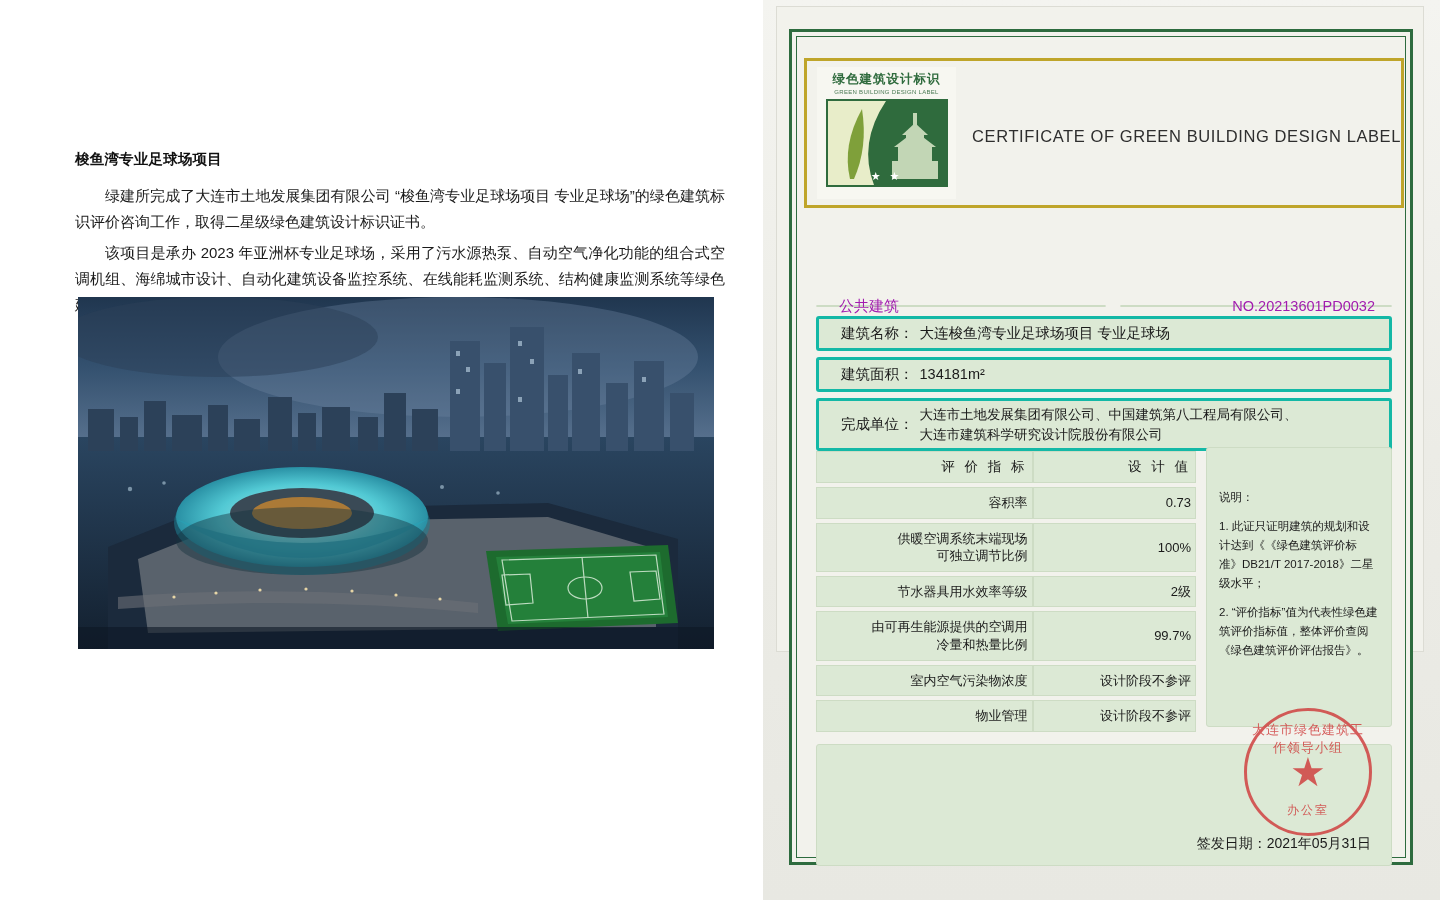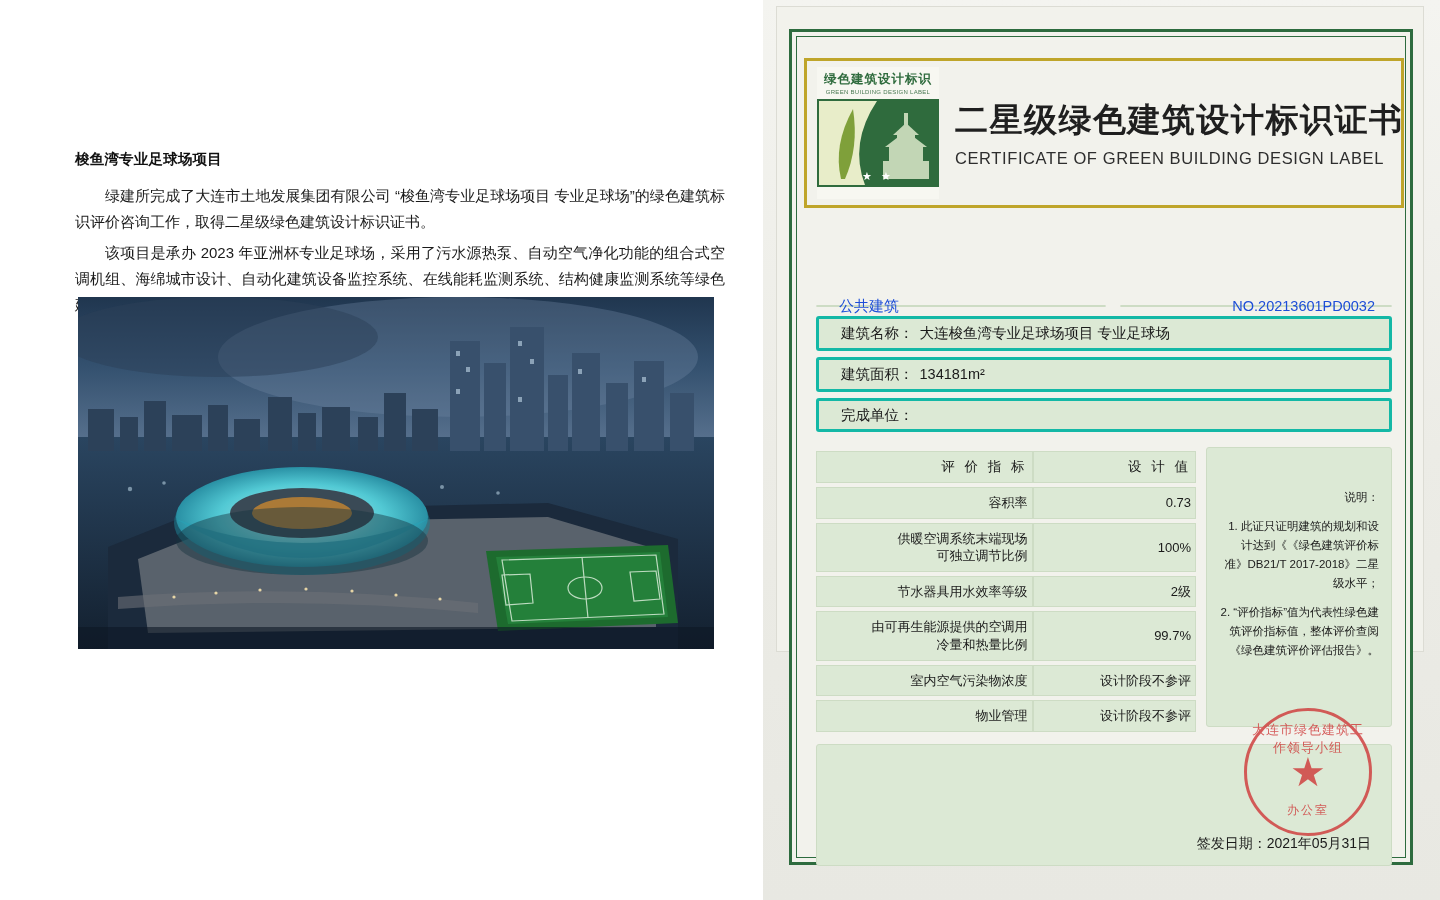--- a/index.html
+++ b/index.html
@@ -123,21 +123,21 @@
     position: absolute;
     left: 24px; top: 240px;
     width: 576px; height: 32px;
     display: flex; gap: 14px;
   }
   .chip {
     background: #dce9d5;
     border: 1px solid #cddcc4;
     border-radius: 3px;
     display: flex; align-items: center;
-    font-size: 15px; color: #1d4ed8; margin-top: 33px;
+    font-size: 15px; color: #a21caf; margin-top: 33px;
   }
   .chip-type { width: 290px; padding-left: 22px; }
   .chip-no { flex: 1; justify-content: flex-end; padding-right: 16px; font-size: 14.5px; }
 
   
   .info-block {
     position: absolute;
     left: 24px; top: 284px;
     width: 576px;
   }
@@ -181,21 +181,20 @@
   .eval-table .col-b { width: 160px; }
   .note-box {
     flex: 1;
     background: #dce9d5;
     border: 1px solid #cddcc4;
     border-radius: 3px;
     padding: 40px 12px 12px 12px;
     font-size: 11.5px;
     line-height: 1.65;
     color: #1a1a1a;
-    text-align: right;
   }
   .note-box p { margin: 0 0 10px 0; }
 
   
   .footer-block {
     position: absolute;
     left: 24px; top: 712px;
     width: 576px; height: 122px;
     background: #dce9d5;
     border: 1px solid #cddcc4;
@@ -355,41 +354,42 @@
                   <rect x="78" y="34" width="18" height="12"></rect>
                   <path d="M66 46 L87 30 L108 46 Z"></path>
                   <path d="M74 34 L87 22 L100 34 Z"></path>
                   <rect x="85" y="12" width="4" height="12"></rect>
                 </g>
               </svg>
               <div class="emblem-stars">★ ★</div>
             </div>
           </div>
           <div class="cert-titles">
-            <div class="cert-title-cn">二星级绿色建筑设计标识证书</div>
             <div class="cert-title-en">CERTIFICATE OF GREEN BUILDING DESIGN LABEL</div>
           </div>
         </div>
 
         <div class="row-type">
           <div class="chip chip-type">公共建筑</div>
           <div class="chip chip-no">NO.20213601PD0032</div>
         </div>
 
         <div class="info-block">
           <div class="info-row">
             <span class="info-label">建筑名称：</span>
             <span class="info-value big">大连梭鱼湾专业足球场项目 专业足球场</span>
           </div>
           <div class="info-row">
             <span class="info-label">建筑面积：</span>
             <span class="info-value big">134181m²</span>
           </div>
           <div class="info-row">
             <span class="info-label">完成单位：</span>
+            <span class="info-value" style="white-space: pre-line;">大连市土地发展集团有限公司、中国建筑第八工程局有限公司、
+大连市建筑科学研究设计院股份有限公司</span>
           </div>
         </div>
 
         <div class="table-wrap">
           <table class="eval-table">
             <tbody>
                 <tr>
               <th class="col-a">评 价 指 标</th>
               <th class="col-b">设 计 值</th>
             </tr>

